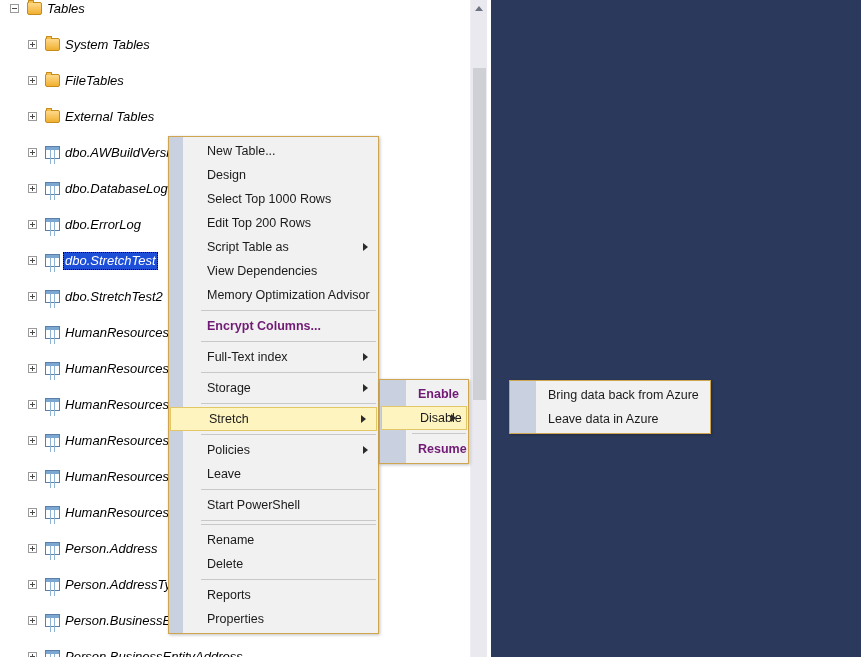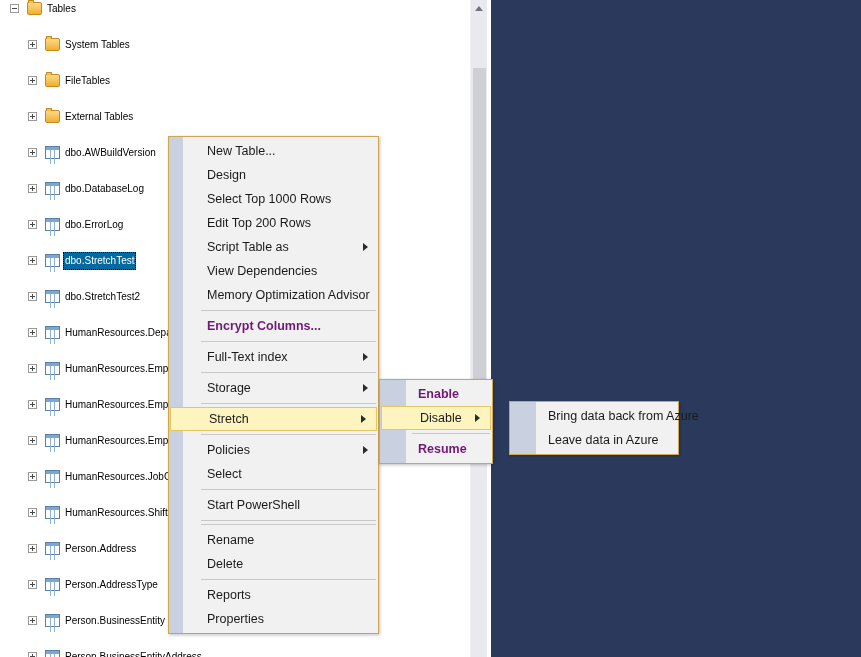--- a/index.html
+++ b/index.html
@@ -23,22 +23,23 @@
     left: 0; top: 0;
     width: 470px; height: 657px;
     background: #ffffff;
     overflow: hidden;
   }
   .tree-row {
     position: relative;
     height: 18px;
     line-height: 18px;
     white-space: nowrap;
-    font-size: 10px;
+    font-size: 13px;
     color: #000000;
+    font-style: italic;
   }
   .expander {
     position: absolute;
     top: 4px;
     width: 9px; height: 9px;
     border: 1px solid #9a9a9a;
     background: #ffffff;
     box-sizing: border-box;
   }
   .expander::before {
@@ -99,21 +100,21 @@
     background: #8fb4d6;
     box-shadow: 4px 0 0 0 #8fb4d6, 0 3px 0 0 #8fb4d6, 4px 3px 0 0 #8fb4d6,
                 0 6px 0 0 #8fb4d6, 4px 6px 0 0 #8fb4d6;
   }
   .node-label {
     position: absolute;
     top: 0;
     padding: 0 2px;
   }
   .tree-row.selected .node-label {
-    background: #0369a1;
+    background: #1d4ed8;
     color: #ffffff;
     outline: 1px dotted #000000;
     outline-offset: -1px;
   }
 
   
   #scrollbar {
     position: absolute;
     left: 470px; top: 0;
     width: 17px; height: 657px;
@@ -198,24 +199,24 @@
   .menu-sep {
     position: relative;
     height: 1px;
     margin: 3px 2px 3px 32px;
     background: #c8c8c8;
   }
 
   #menu-main { left: 168px; top: 136px; width: 211px; }
   #menu-main .menu-item { padding-left: 38px; }
 
-  #menu-stretch { left: 379px; top: 379px; width: 114px; }
+  #menu-stretch { left: 379px; top: 379px; width: 90px; }
   #menu-stretch .menu-item { padding-left: 38px; padding-right: 20px; }
 
-  #menu-disable { left: 509px; top: 401px; width: 170px; }
+  #menu-disable { left: 509px; top: 380px; width: 202px; }
   #menu-disable .menu-item { padding-left: 38px; }
 </style>
 </head>
 <body>
 
 <div id="app" style="background: rgb(43, 58, 92);">
 
   <div id="tree-pane">
       <div class="tree-row" style="top: 0px;">
         <div class="expander" style="left: 10px;"></div>
@@ -335,21 +336,21 @@
         <div class="menu-sep"></div>
         <div class="menu-item disabled"><span>Encrypt Columns...</span></div>
         <div class="menu-sep"></div>
         <div class="menu-item"><span>Full-Text index</span><span class="arrow"></span></div>
         <div class="menu-sep"></div>
         <div class="menu-item"><span>Storage</span><span class="arrow"></span></div>
         <div class="menu-sep"></div>
         <div class="menu-item highlight"><span>Stretch</span><span class="arrow"></span></div>
         <div class="menu-sep"></div>
         <div class="menu-item"><span>Policies</span><span class="arrow"></span></div>
-        <div class="menu-item"><span>Select</span></div>
+        <div class="menu-item"><span>Leave</span></div>
         <div class="menu-sep"></div>
         <div class="menu-item"><span>Start PowerShell</span></div>
         <div class="menu-sep"></div>
         <div class="menu-sep"></div>
         <div class="menu-item"><span>Rename</span></div>
         <div class="menu-item"><span>Delete</span></div>
         <div class="menu-sep"></div>
         <div class="menu-item"><span>Reports</span></div>
         <div class="menu-item"><span>Properties</span></div>
       </div>

